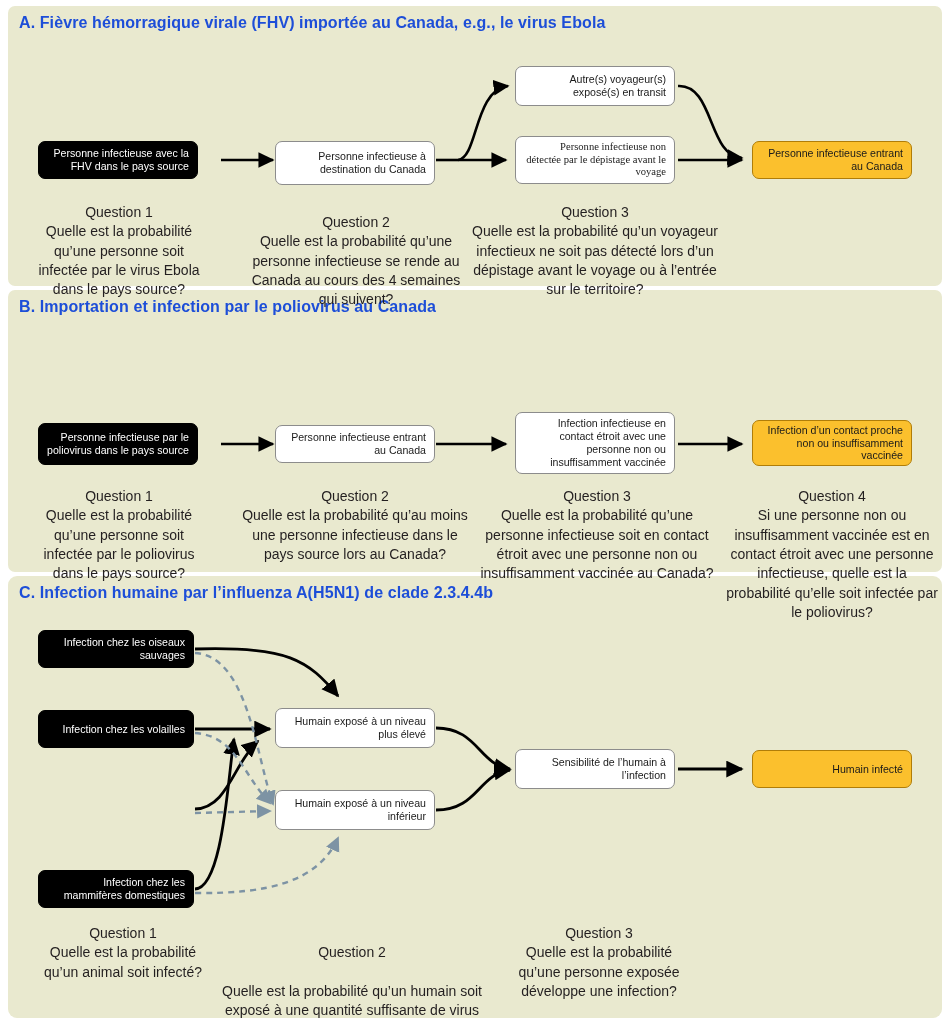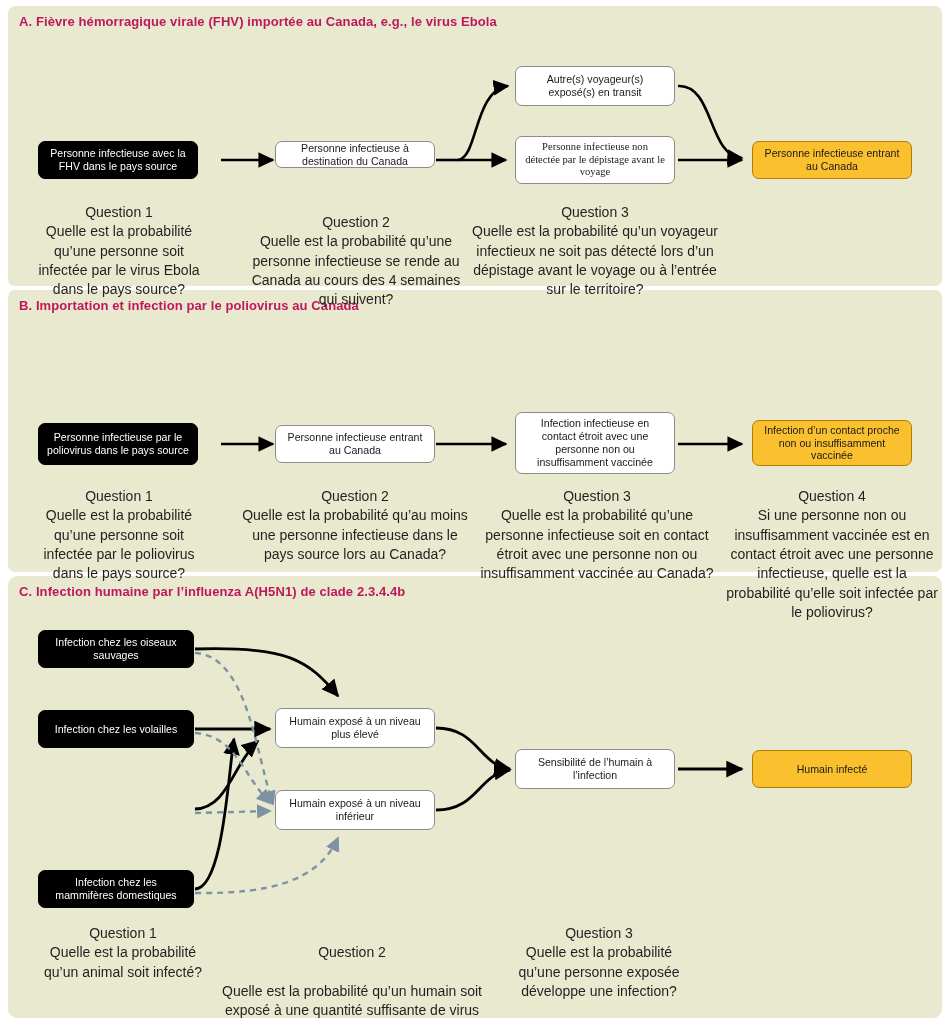--- a/index.html
+++ b/index.html
@@ -23,33 +23,33 @@
     border-radius: 7px;
   }
   #panelA { top: 6px;   height: 280px; }
   #panelB { top: 290px; height: 282px; }
   #panelC { top: 576px; height: 442px; border-radius: 9px; }
 
   .panel-title {
     position: absolute;
     left: 11px;
     top: 8px;
-    font-size: 13px;
+    font-size: 16px;
     font-weight: bold;
-    color: #be185d;
+    color: #1d4ed8;
     letter-spacing: 0.1px;
     white-space: nowrap;
   }
 
   .node {
     position: absolute;
     display: flex;
     align-items: center;
     justify-content: center;
-    text-align: center;
+    text-align: right;
     border-radius: 7px;
     font-size: 10.6px;
     line-height: 1.22;
     padding: 2px 8px;
     z-index: 4;
   }
   .node.src {
     background: #000000;
     color: #ffffff;
     border: 1px solid #000000;
@@ -105,21 +105,21 @@
         <path d="M450,154 L498,154" marker-end="url(#arrA)"></path>
         <path d="M450,154 C470,152 466,84 500,80" marker-end="url(#arrA)"></path>
         <path d="M670,80 C706,78 700,150 734,152" marker-end="url(#arrA)"></path>
         <path d="M670,154 L734,154" marker-end="url(#arrA)"></path>
       </g>
     </svg>
 
     <div class="node src" style="left:30px;  top:135px; width:160px; height:38px;">
       <span>Personne infectieuse avec la FHV dans le pays source</span>
       </div>
-    <div class="node mid" style="left:267px; top:135px; width:160px; height:27px;">
+    <div class="node mid" style="left:267px; top:135px; width:160px; height:44px;">
       <span>Personne infectieuse à destination du Canada</span>
       </div>
     <div class="node mid" style="left:507px; top:60px;  width:160px; height:40px;">
       <span>Autre(s) voyageur(s) exposé(s) en transit</span>
       </div>
     <div class="node mid" style="left:507px; top:130px; width:160px; height:48px;font-family:Liberation Serif, serif;">
       <span>Personne infectieuse non détectée par le dépistage avant le voyage</span>
       </div>
     <div class="node out" style="left:744px; top:135px; width:160px; height:38px;">
       <span>Personne infectieuse entrant au Canada</span>

